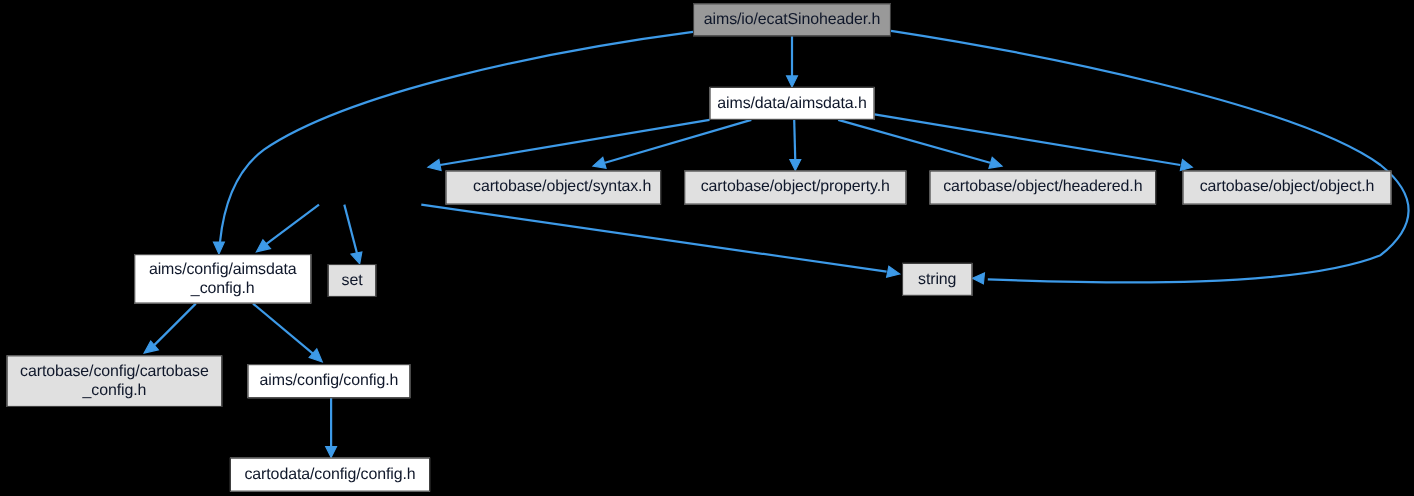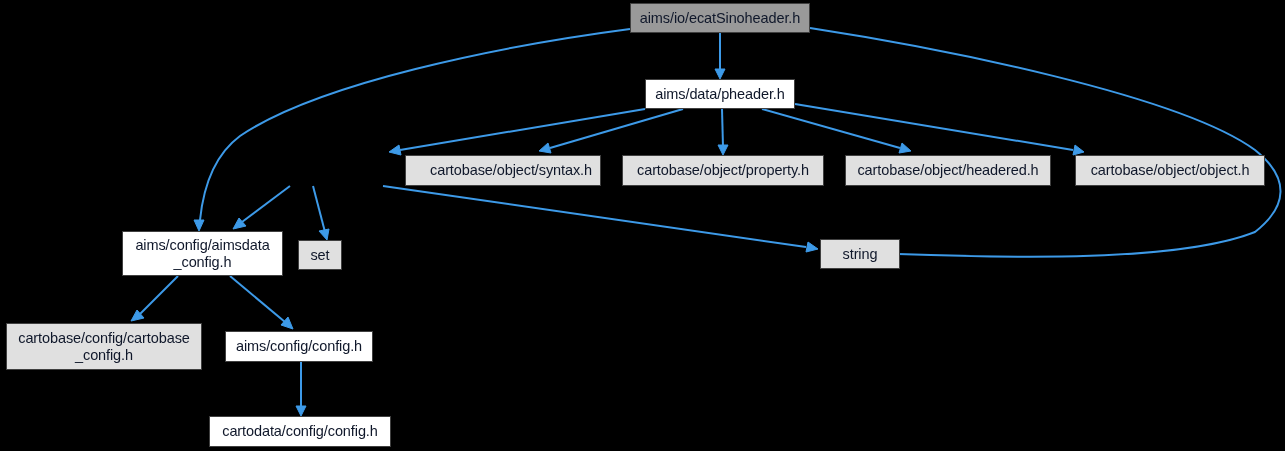--- a/index.html
+++ b/index.html
@@ -125,37 +125,37 @@
 
     <g>
       <path class="edge-path" d="M 301,362 L 301,408"></path>
       <polygon class="edge-head" points="301,416 296,406 306,406"></polygon>
     </g>
 
   </svg>
 
   <div class="node fill-dark" style="left:630px; top:3px;   width:180px; height:30px;">aims/io/ecatSinoheader.h</div>
 
-  <div class="node fill-white" style="left:645px; top:79px;  width:150px; height:30px;">aims/data/pheader.h</div>
+  <div class="node fill-white" style="left:645px; top:79px;  width:150px; height:30px;">aims/data/aimsdata.h</div>
 
 
   <div class="node fill-gray" style="left:405px; top:155px; width:196px; height:31px;padding-left:16px;">cartobase/object/syntax.h</div>
 
   <div class="node fill-gray" style="left:622px; top:155px; width:202px; height:31px;">cartobase/object/property.h</div>
 
   <div class="node fill-gray" style="left:845px; top:155px; width:206px; height:31px;">cartobase/object/headered.h</div>
 
   <div class="node fill-gray" style="left:1075px; top:155px; width:190px; height:31px;">cartobase/object/object.h</div>
 
   <div class="node fill-white" style="left:122px; top:231px; width:161px; height:45px;">aims/config/aimsdata
 _config.h</div>
 
   <div class="node fill-gray" style="left:298px; top:240px; width:44px;  height:30px;">set</div>
 
-  <div class="node fill-gray" style="left:820px; top:239px; width:80px;  height:30px;">string</div>
+  <div class="node fill-gray" style="left:820px; top:239px; width:64px;  height:30px;">string</div>
 
   <div class="node fill-gray" style="left:6px;   top:323px; width:196px; height:47px;">cartobase/config/cartobase
 _config.h</div>
 
   <div class="node fill-white" style="left:225px; top:331px; width:148px; height:31px;">aims/config/config.h</div>
 
   <div class="node fill-white" style="left:209px; top:416px; width:182px; height:31px;">cartodata/config/config.h</div>
 
 </div>
 

